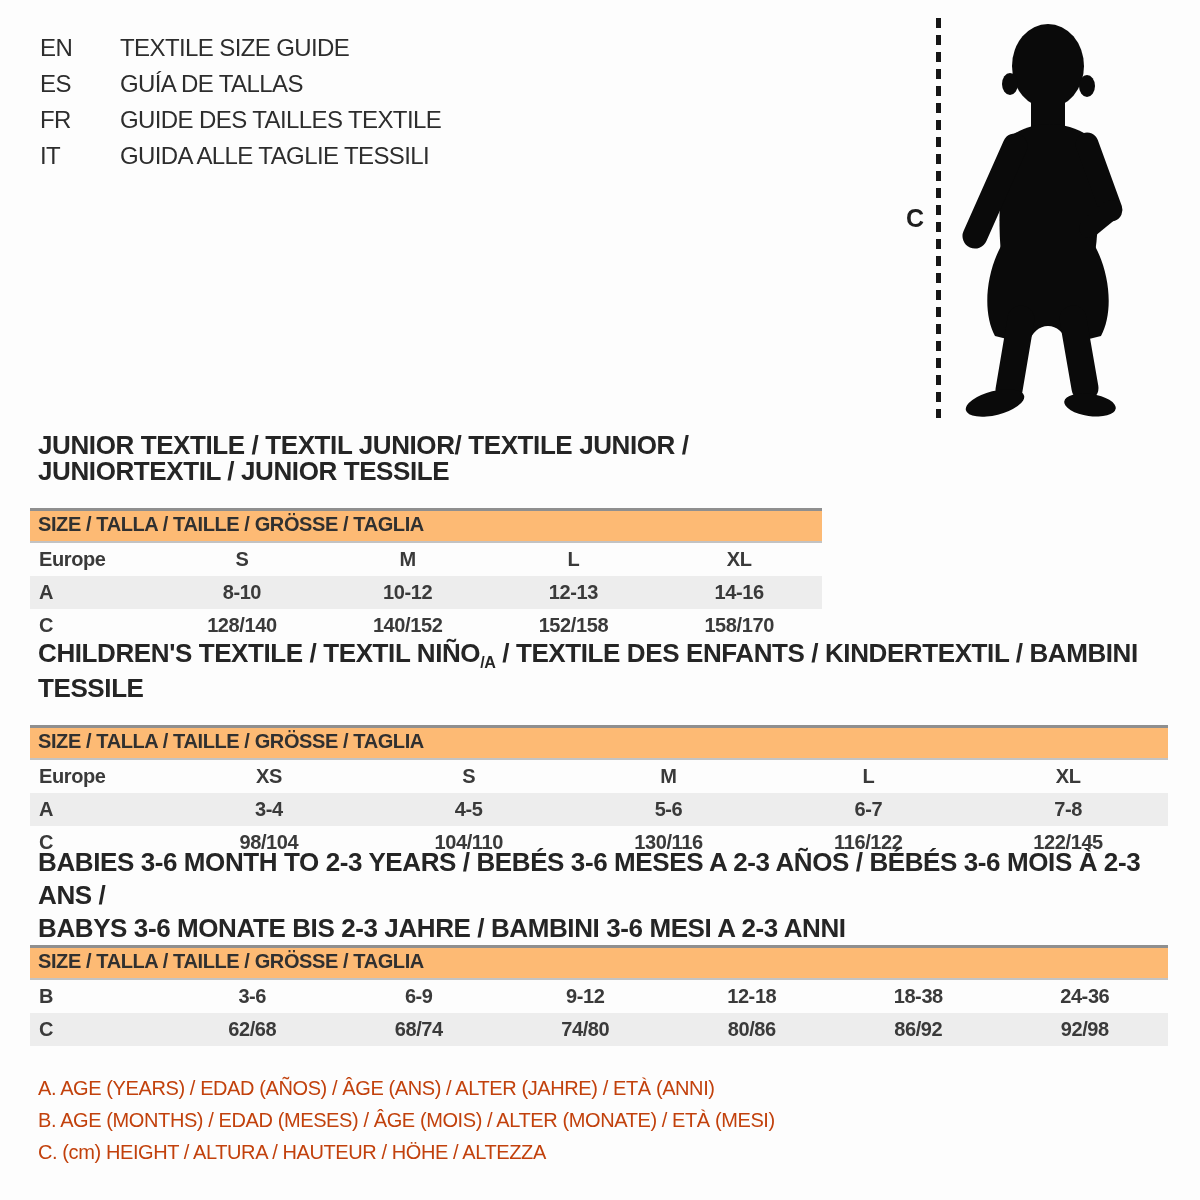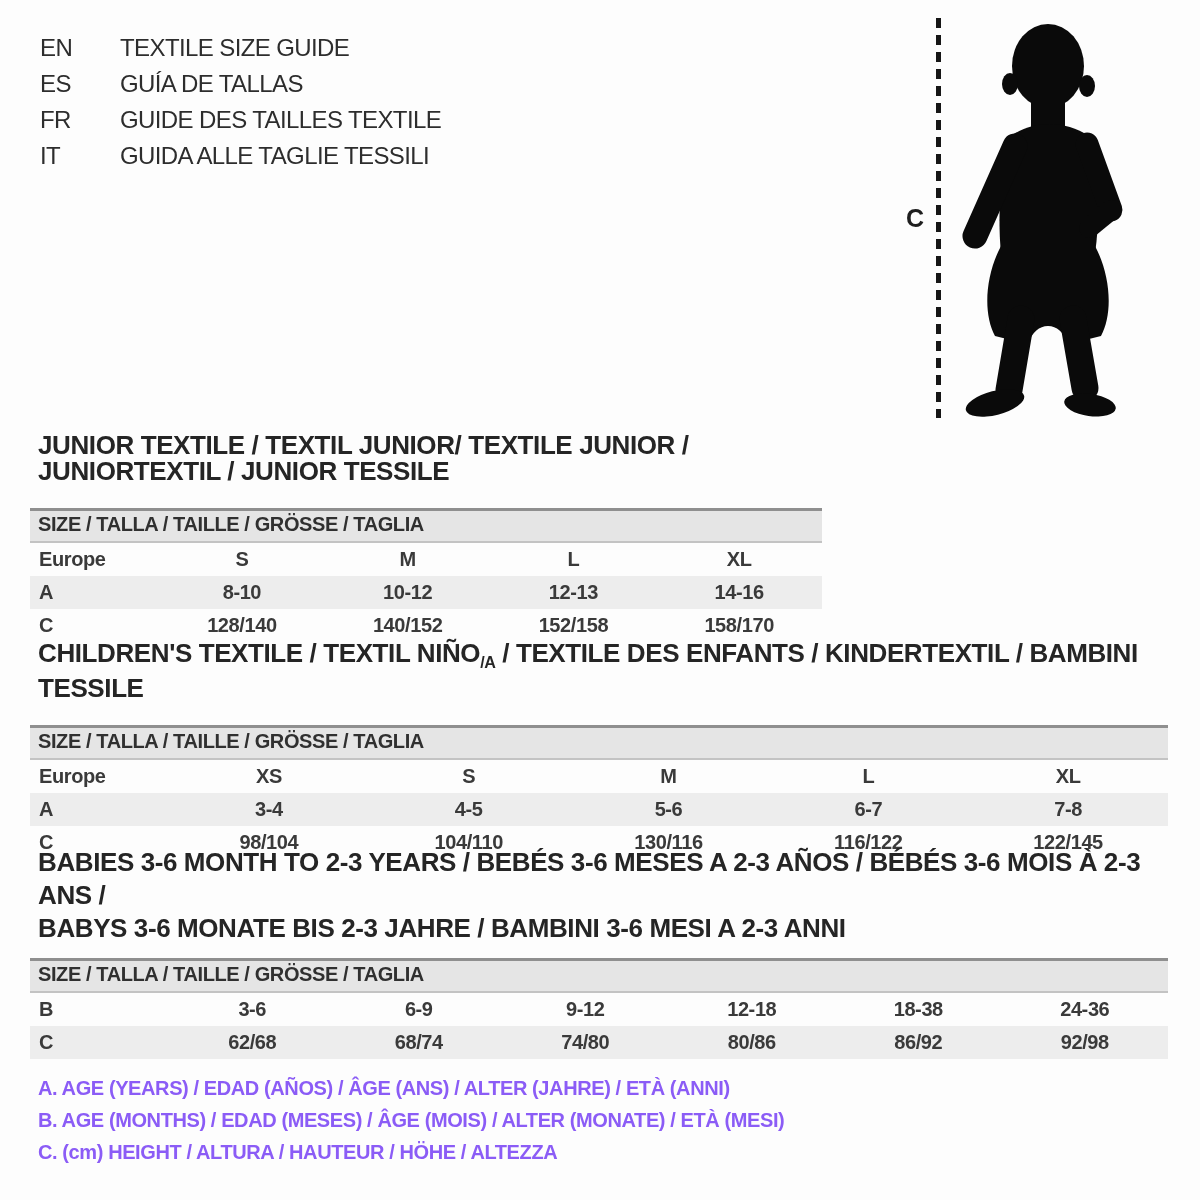--- a/index.html
+++ b/index.html
@@ -54,25 +54,25 @@
   .section-babies   { top: 846px; width: 1138px; }
 
   .section-title {
     font-size: 26px; font-weight: bold; color: #252525;
     letter-spacing: -0.4px;
     line-height: 26px;
     padding-left: 8px;
   }
   .section-junior .section-title,
   .section-children .section-title { margin-bottom: 24px; }
-  .section-babies .section-title   { line-height: 33px; margin-bottom: 13px; }
+  .section-babies .section-title   { line-height: 33px; margin-bottom: 0; }
   .title-sub { font-size: 0.62em; vertical-align: sub; }
 
   .size-bar {
-    background: #e5e5e5;
+    background: #fdba74;
     border-top: 3px solid #8f8f8f;
     border-bottom: 2px solid #c3c3c3;
     height: 28px;
     font-size: 20px; font-weight: bold; color: #303030;
     letter-spacing: -0.4px;
     padding: 2px 0 0 8px;
     box-sizing: content-box;
   }
 
   table.size-table { width: 100%; border-collapse: collapse; table-layout: fixed; }
@@ -84,21 +84,21 @@
   }
   table.size-table td.rowlabel { text-align: left; padding-left: 9px; }
   .section-junior   td.rowlabel { width: 120px; }
   .section-children td.rowlabel { width: 130px; }
   .section-babies   td.rowlabel { width: 130px; }
   tr.shaded { background: #ededed; }
 
   
   .legend { position: absolute; top: 1072px; left: 38px; }
   .legend-line {
-    font-size: 20px; font-weight: bold; color: #8b5cf6;
+    font-size: 20px; font-weight: normal; color: #c2410c;
     letter-spacing: -0.4px;
     line-height: 32px;
   }
 </style>
 </head>
 <body>
 
 <div class="page">
 
   <div class="lang-list">

